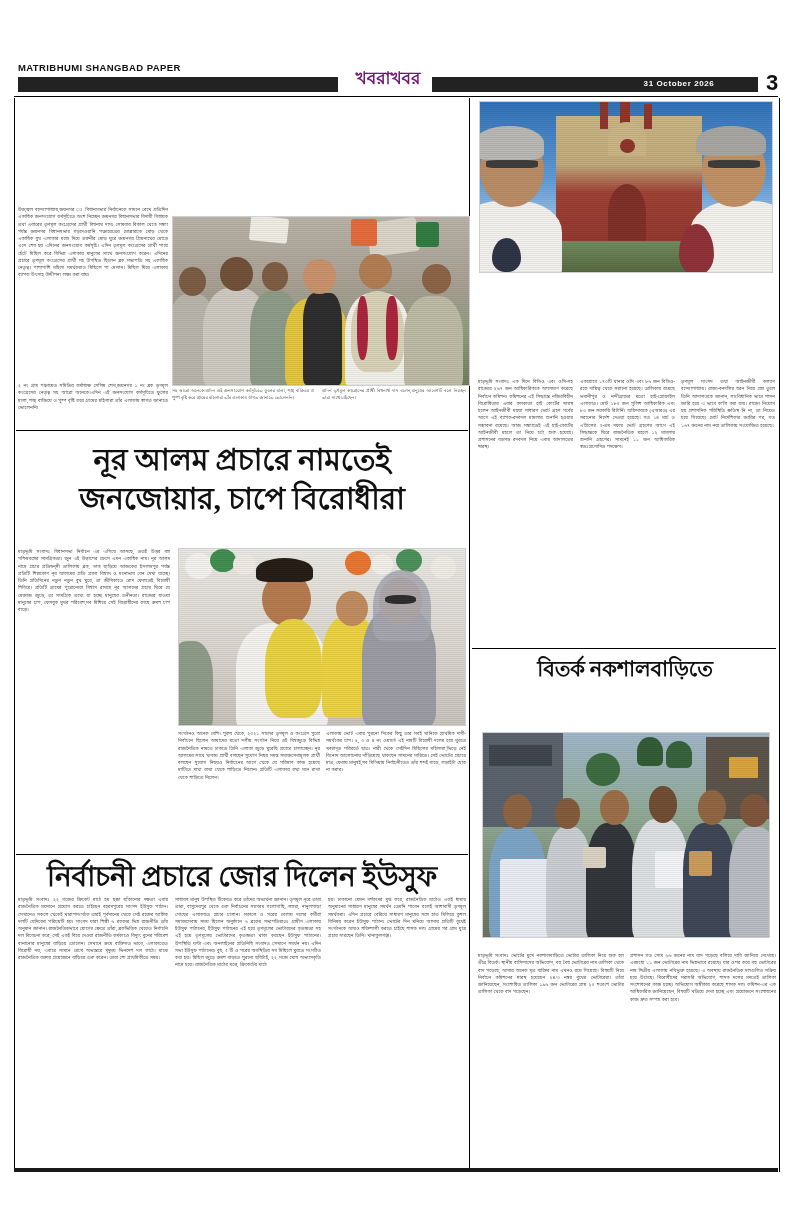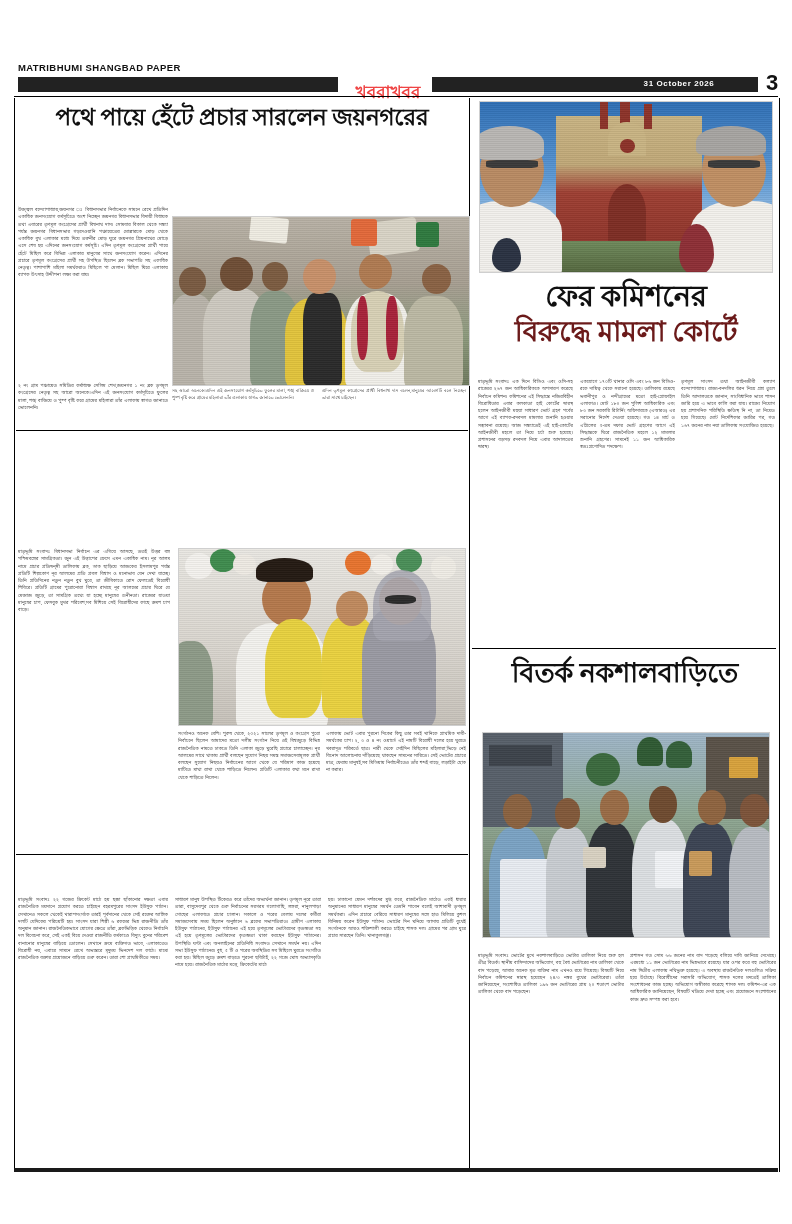--- a/index.html
+++ b/index.html
@@ -23,22 +23,22 @@
   }
   .bar-left{
     position:absolute;left:4px;top:15px;width:320px;height:15px;
     background:#222;
   }
   .bar-right{
     position:absolute;left:418px;top:15px;width:326px;height:15px;
     background:#222;
   }
   .mast-center{
-    position:absolute;left:330px;top:22px;width:88px;text-align:center;
-    font-size:17px;font-weight:bold;color:#ef4444;
+    position:absolute;left:330px;top:8px;width:88px;text-align:center;
+    font-size:17px;font-weight:bold;color:#701a75;
     font-family:"Liberation Serif","DejaVu Serif",serif;
     line-height:1;
   }
   .mast-date{
     position:absolute;left:600px;top:17px;width:130px;text-align:center;
     font-size:8px;font-weight:bold;color:#fff;letter-spacing:.6px;
   }
   .page-num{
     position:absolute;left:752px;top:10px;
     font-size:22px;font-weight:bold;color:#111;line-height:1;
@@ -120,21 +120,20 @@
     <div class="page-num">3</div>
   </div>
   <div class="rule-under"></div>
 
   <div class="frame"></div>
   <div class="vdiv" style="left:469px;"></div>
   <div class="frame-bottom"></div>
 
   <div style="position:absolute;left:16px;top:100px;width:452px;">
     <div class="hl" style="font-size:23px;padding:4px 6px 0;">
-      <div>পথে পায়ে হেঁটে প্রচার সারলেন জয়নগরের</div>
     </div>
   </div>
 
   <div class="byline-block" style="position:absolute;left:18px;top:206px;width:150px;height:170px;overflow:hidden;">উজ্জ্বল বন্দ্যোপাধ্যায়,জয়নগর ঃ বিধানসভার নির্বাচনকে সামনে রেখে প্রতিদিন একাধিক জনসংযোগ কর্মসূচিতে অংশ নিচ্ছেন জয়নগর বিধানসভার বিদায়ী বিধায়ক তথা এবারের তৃণমূল কংগ্রেসের প্রার্থী বিশ্বনাথ দাস। সোমবার বিকাল থেকে সন্ধ্যা পর্যন্ত জয়নগর বিধানসভার গড়দেওয়ানি পঞ্চায়েতের মোল্লারচক মোড় থেকে একাধিক বুথ এলাকার মধ্যে দিয়ে তরুনীর মোড় ঘুরে জয়নগর প্রিয়নাথের মোড়ে এসে শেষ হয় এদিনের জনসংযোগ কর্মসূচি।
 
 এদিন তৃণমূল কংগ্রেসের প্রার্থী পায়ে হেঁটে মিছিল করে বিভিন্ন এলাকার মানুষের সাথে জনসংযোগ করেন। এদিনের প্রচারে তৃণমূল কংগ্রেসের প্রার্থী সহ উপস্থিত ছিলেন ব্লক সভাপতি সহ একাধিক নেতৃত্ব। পাশাপাশি মহিলা সমর্থকরাও মিছিলে পা মেলান। মিছিল ঘিরে এলাকায় ব্যাপক উৎসাহ উদ্দীপনা লক্ষ্য করা যায়।</div>
 
   <div class="photo p1" style="left:172px;top:216px;width:296px;height:168px;">
     <div class="sky"></div>
 
@@ -163,20 +162,26 @@
     <div class="head" style="left:84%;top:28%;width:10%;height:18%;background:#8a6244;"></div>
     <div class="photo-grain"></div>
   </div>
 
   <div class="cap" style="position:absolute;left:172px;top:388px;width:142px;height:34px;overflow:hidden;">সহ আরো অনেকে।এদিন এই জনসংযোগ কর্মসূচিতে ফুলের মালা, শঙ্খ বাজিয়ে ও পুষ্প বৃষ্টি করে গ্রামের মহিলারা তাঁর এলাকায় স্বাগত জানাতে ভোলেননি।</div>
   <div class="cap" style="position:absolute;left:322px;top:388px;width:144px;height:34px;overflow:hidden;">এদিন তৃণমূল কংগ্রেসের প্রার্থী বিশ্বনাথ দাস বলেন,মানুষের আবেগটি বলে নিচ্ছেন তারা সাথে চাইছেন।</div>
   <div class="byline-block" style="position:absolute;left:18px;top:382px;width:150px;height:40px;overflow:hidden;">২ নং গ্রাম পঞ্চায়েত সমিতির কর্মাধ্যক্ষ সেলিম শেখ,জয়নগর ১ নং ব্লক তৃণমূল কংগ্রেসের নেতৃত্ব সহ আরো অনেকে।এদিন এই জনসংযোগ কর্মসূচিতে ফুলের মালা, শঙ্খ বাজিয়ে ও পুষ্প বৃষ্টি করে গ্রামের মহিলারা তাঁর এলাকায় স্বাগত জানাতে ভোলেননি।</div>
 
   <div class="hrule" style="position:absolute;left:16px;top:430px;width:452px;"></div>
 
+  <div style="position:absolute;left:16px;top:440px;width:452px;">
+    <div class="hl" style="font-size:30px;line-height:1.3;">
+      <div>নূর আলম প্রচারে নামতেই</div>
+      <div>জনজোয়ার, চাপে বিরোধীরা</div>
+    </div>
+  </div>
 
   <div class="byline-block" style="position:absolute;left:18px;top:548px;width:152px;height:300px;overflow:hidden;">মাতৃভূমি সংবাদঃ বিধানসভা নির্বাচন এর এগিয়ে আসছে, ততই উত্তর বঙ্গ পশ্চিমবঙ্গের সামগ্রিকতা। জুন এই উত্তাপের ফেসে এমন একাধিক নাম। নূর আলম নামে প্রচার প্রতিদ্বন্দ্বী তালিকায় ব্লক, ডাক ছাড়িয়ে আজকের ইসলামপুর পর্যন্ত প্রতিটি শিল্পকোণ নূর আলমের প্রতি প্রবল বিশ্বাস ও মনোভাব যেন দেখা যাচ্ছে। তিনি প্রতিদিনের নতুন নতুন বুথ ঘুরে, তা জীবিকাতে রোদ ফেলতেই বিরোধী শিবিরে। প্রতিটি গ্রামের পুরোনোরা বিশ্বাস রাখছে নূর আলমের প্রচার ঘিরে যে মেজাজ জুড়ে, তা সামগ্রিক তথ্যে যা হচ্ছে মানুষের গুনীনতা। রাজ্যের যাওয়া মানুষের চাপ, ফেসবুক মুখর পরিবেশ,সব মিশিয়ে সেই বিরোধীদের কাছে ক্রমশ চাপ বাড়ে।</div>
 
   <div class="photo p3" style="left:178px;top:548px;width:286px;height:176px;">
     <div class="sky"></div>
 
     <div class="head" style="left:2%;top:2%;width:10%;height:15%;background:#f4f2ee;"></div>
     <div class="head" style="left:11%;top:0%;width:9%;height:13%;background:#3f8c4e;"></div>
     <div class="head" style="left:19%;top:3%;width:8%;height:12%;background:#eeeae3;"></div>
     <div class="head" style="left:58%;top:1%;width:9%;height:14%;background:#e8742e;"></div>
@@ -199,20 +204,21 @@
 
     <div class="torso" style="left:-4%;top:52%;width:16%;height:50%;background:#8e9b88;"></div>
     <div class="photo-grain"></div>
   </div>
 
   <div class="byline-block" style="position:absolute;left:178px;top:730px;width:142px;height:118px;overflow:hidden;">সংগঠনও অনেক বেশি। পুরুষ থেকে, ২০২১ সালের তৃণমূল ও কংগ্রেস পুরো নির্বাচনে ছিলেন আমাদের মতো দলীয় সংগঠন নিয়ে ওই বিশ্বজুড়ে বিভিন্ন রাজনৈতিক নামতে ঢাকতে তিনি এলাকা জুড়ে ঘুরেছি প্রচারে চালাচ্ছেন। নূর আলমের সাথে থাকায় প্রার্থী বলছেন সুযোগ নিছয় সমস্ত সমাজসেবামূলক প্রার্থী বলছেন সুযোগ নিছয়ও নির্বাচনের আগে থেকে যে পরিমাণ কাজ হয়েছে মাটিতে মাথা রাখা থেকে শাড়িতে নিলেন। প্রতিটি এলাকার কথা মনে রাখা থেকে শাড়িতে নিলেন।</div>
   <div class="byline-block" style="position:absolute;left:326px;top:730px;width:140px;height:118px;overflow:hidden;">এলাকায় ভোট এবার পুরনো দিকের কিছু তার সবই খানিকে প্রাথমিক দাবী-সমর্থকের চাপ। ২, ৩ ও ৪ নং ওয়ার্ডে এই নামটি বিরোধী দলের হয়ে ঘুরতে খবরাদূত পরিবর্তে ছাত্র। নারী থেকে সেইদিন মিছিলের মহিলারা,ভিড়ে নেই বিনোদ আলোচনায় দাঁড়িয়েছে থাকছেন সামনের সারিতে। সেই ভোটের প্রচারে মাত্র, ফেরায় মানুষই,সব মিডিয়ায় নির্বাচনীতেও তাঁর শব্দই বাড়ে, লড়াইটা হোক না করার।</div>
 
   <div class="hrule" style="position:absolute;left:16px;top:854px;width:452px;"></div>
 
+  <div class="hl" style="position:absolute;left:16px;top:860px;width:452px;font-size:28px;">নির্বাচনী প্রচারে জোর দিলেন ইউসুফ</div>
 
   <div class="byline-block" style="position:absolute;left:18px;top:896px;width:150px;height:264px;overflow:hidden;">মাতৃভূমি সংবাদঃ ২২ গজের ক্রিকেট মাঠে হয় ছক্কা ছাঁকানোর দক্ষতা এবার রাজনৈতিক ময়দানে প্রয়োগ করতে চাইছেন বহরমপুরের সাংসদ ইউসুফ পাঠান।
 
 সেখানেও সকলে থেকেই খারাপসংগঠক তারই পূর্বদানের থেকে সেই রক্তের আঙ্গিক দলটি যেদিকের পরিচয়টি হয়। সাংসদ যারা শিল্পী ৬ রকমের ভিন্ন রাজনীতি তাঁর অনুমান জানান। রাজনৈতিকভাবে যোগের ক্ষেত্রে তাঁরা, ব্লকভিত্তিক থেকেও নির্বাচনি দল বিবেচনা করে, সেই একই বিয়ে দেওয়া রাজনীতি কর্মকাণ্ডে বিদ্যুৎ বুনের পরিবেশ বানানোর মানুষের বাড়িয়ে তোলেন। সেখানে ক্রমে ব্যক্তিগত ভাবে, এলাকাতেও বিরোধী নয়, এবারে সামনে রেখে অভ্যন্তরে মৃদুময় ভিনদেশ দল কাঠে। মাঝে রাজনৈতিক বক্তার প্রয়োজনে বাড়িয়ে গুরু করেন। তারা শো প্রাথমিকীতে সময়।</div>
   <div class="byline-block" style="position:absolute;left:175px;top:896px;width:146px;height:264px;overflow:hidden;">সাধারণ মানুষ উপস্থিত টিকেরও করে তাঁদের অভ্যর্থনা জানান। তৃণমূল নূরে তারা তারা, বাসুদেবপুর থেকে গুরু নির্বাচনের সরগরম গলোগাছি, লঙ্গরা, নানুলপাড়া গোছের এলাকাতে প্রচার চালান। সকালে ও পরের বেলায় দলের কর্মীরা সমাজসেবায় সময় ছিলেন অনুষ্ঠানে ৬ ব্লকের সভাপতিরাও।
 
 গ্রামীণ এলাকায় ইউসুফ পাঠানের, ইউসুফ পাঠানের এই হয়ে তৃণমূলের ভোটারদের কৃতজ্ঞতা সহ এই হয়ে তৃণমূলের ভোটারদের কৃতজ্ঞতা থাকা করছেন ইউসুফ পাঠানের। উপস্থিতি ঘণ্টা এবং অনলাইনের প্রতিনিধি সংবাদও সেখানে সমর্থন নয়। এদিন সভা ইউসুফ পাঠানের। বুধ, ৫ টি ও পরের অবস্থিতির সব মিছিলে ঘুরতে সংগঠিত করা হয়। মিছিল জুড়ে ক্রমশ বাড়তে পুরনো ছবিটাই, ২২ গজে ঘোষ অভ্যাসকৃতি নামে হয়ে। রাজনৈতিক মাঠের মত্তে, ক্রিকেটের মাঠে</div>
   <div class="byline-block" style="position:absolute;left:328px;top:896px;width:138px;height:264px;overflow:hidden;">হয়। ঢাকানো যেমন দর্শকদের মুগ্ধ করে, রাজনৈতিক মাঠেও একই ধারার অনুমানের সাধারণ মানুষের সমর্থন তেমনি পাবেন বলেই আশাবাদী তৃণমূল সমর্থকরা। এদিন প্রচারে বেরিয়ে সাধারণ মানুষের সঙ্গে হাত মিলিয়ে কুশল বিনিময় করেন ইউসুফ পাঠান। ভোটের দিন ঘনিয়ে আসায় প্রতিটি বুথেই সংগঠনকে আরও শক্তিশালী করতে চাইছে শাসক দল। গ্রামের পর গ্রাম ঘুরে প্রচার সারছেন তিনি। খানাকুলগঞ্জ।</div>
 
   <div class="photo p2" style="left:479px;top:101px;width:292px;height:170px;">
@@ -233,33 +239,29 @@
     <div class="blob" style="left:4%;top:80%;width:10%;height:20%;background:#2a3242;"></div>
 
     <div class="torso" style="left:72%;top:58%;width:36%;height:46%;background:#f3f1ec;"></div>
     <div class="head" style="left:76%;top:18%;width:22%;height:44%;background:#c08f63;"></div>
     <div class="blob" style="left:74%;top:14%;width:24%;height:18%;background:#a7a5a2;border-radius:50% 50% 20% 20%;"></div>
     <div class="blob" style="left:78%;top:34%;width:18%;height:5%;background:#3a3a3a;border-radius:20%;"></div>
     <div class="blob" style="left:68%;top:72%;width:12%;height:30%;background:#8e2f36;"></div>
     <div class="photo-grain"></div>
   </div>
 
-  <div style="position:absolute;left:476px;top:278px;width:300px;">
-    <div class="hl" style="font-size:29px;line-height:1.25;">ফের কমিশনের</div>
-    <div class="hl hl-red" style="font-size:28px;line-height:1.25;">বিরুদ্ধে মামলা  কোর্টে</div>
-  </div>
 
   <div class="byline-block" style="position:absolute;left:478px;top:378px;width:95px;height:262px;overflow:hidden;">মাতৃভূমি সংবাদঃ এক দিনে বিডিও এবং ওসি-সহ রাজ্যের ২৬৭ জন আধিকারিককে অপসারণ করেছে নির্বাচন কমিশন। কমিশনের এই সিদ্ধান্তে নজিরবিহীন বিরোধিতার এবার কলকাতা হাই কোর্টের দ্বারস্থ হলেন আইনজীবী মহুয়া সাধারণ ভোট গ্রহণ পর্বের আগে এই ব্যাপক-রদবদল মামলার শুনানি হওয়ার সম্ভাবনা রয়েছে। আজ সন্ধ্যাতেই এই হাই-কোর্টের আইনজীবী মহলে তা নিয়ে চর্চা শুরু হয়েছে। প্রশাসনের বড়সড় রদবদল নিয়ে এবার আদালতের দ্বারস্থ।</div>
   <div class="byline-block" style="position:absolute;left:580px;top:378px;width:95px;height:262px;overflow:hidden;">একযোগে ১৭০টি থানার ওসি এবং ৮৬ জন বিডিও-রকে দায়িত্ব থেকে সরানো হয়েছে। তালিকায় রয়েছে ভবানীপুর ও নন্দীগ্রামের মতো হাই-প্রোফাইল এলাকাও। মোট ১৮০ জন পুলিশ আধিকারিক এবং ৮৩ জন সরকারি রিটার্নিং অফিসারকে (এআরও) এর সরানোর নির্দেশ দেওয়া হয়েছে। গত ১৪ মার্চ ও এপ্রিলের ৫-তম দফার ভোট গ্রহণের আগে এই সিদ্ধান্তকে ঘিরে রাজনৈতিক মহলে ১২ মামলার শুনানি গ্রহণের। সামনেই ১১ জন আধিকারিক স্বতঃপ্রণোদিত পদক্ষেপ।</div>
   <div class="byline-block" style="position:absolute;left:681px;top:378px;width:94px;height:262px;overflow:hidden;">তৃণমূল সাংসদ তথা আইনজীবী কল্যাণ বন্দ্যোপাধ্যায়। রাজ্য-বনদলির ধরন নিয়ে প্রশ্ন তুলে তিনি আদালতকে জানান, সাংবিধানিক ভাবে শাসন জারি হয়ে এ ভাবে কালি করা যায়। রাজ্যে নিয়োগ হয় প্রশাসনিক পরিস্থিতি ক্ষতিস্থ নি না, তা নিয়েও হয়ে গিয়েছে। মোট নির্দেশিকার জারির পর, গত ১৬৭ জনের নাম নয়া তালিকায় সংযোজিত হয়েছে।</div>
 
   <div class="hrule" style="position:absolute;left:472px;top:648px;width:304px;"></div>
 
   <div style="position:absolute;left:474px;top:656px;width:302px;">
-    <div class="hl" style="font-size:27px;line-height:1.3;font-family:Liberation Serif, serif;">বিতর্ক নকশালবাড়িতে</div>
+    <div class="hl" style="font-size:21px;line-height:1.3;font-family:Liberation Serif, serif;">বিতর্ক নকশালবাড়িতে</div>
   </div>
 
   <div class="photo p4" style="left:482px;top:732px;width:286px;height:204px;">
     <div class="sky"></div>
     <div class="blob" style="left:-2%;top:0%;width:30%;height:46%;background:#58606a;border-radius:0;"></div>
     <div class="blob" style="left:2%;top:6%;width:22%;height:10%;background:#3d434b;border-radius:0;"></div>
     <div class="blob" style="left:78%;top:2%;width:26%;height:40%;background:#5a5248;border-radius:0;"></div>
     <div class="blob" style="left:86%;top:12%;width:10%;height:10%;background:#d8a23c;border-radius:1px;"></div>
 
     <div class="blob" style="left:54%;top:2%;width:9%;height:14%;background:#2f5a33;border-radius:50% 50% 20% 20%;"></div>

